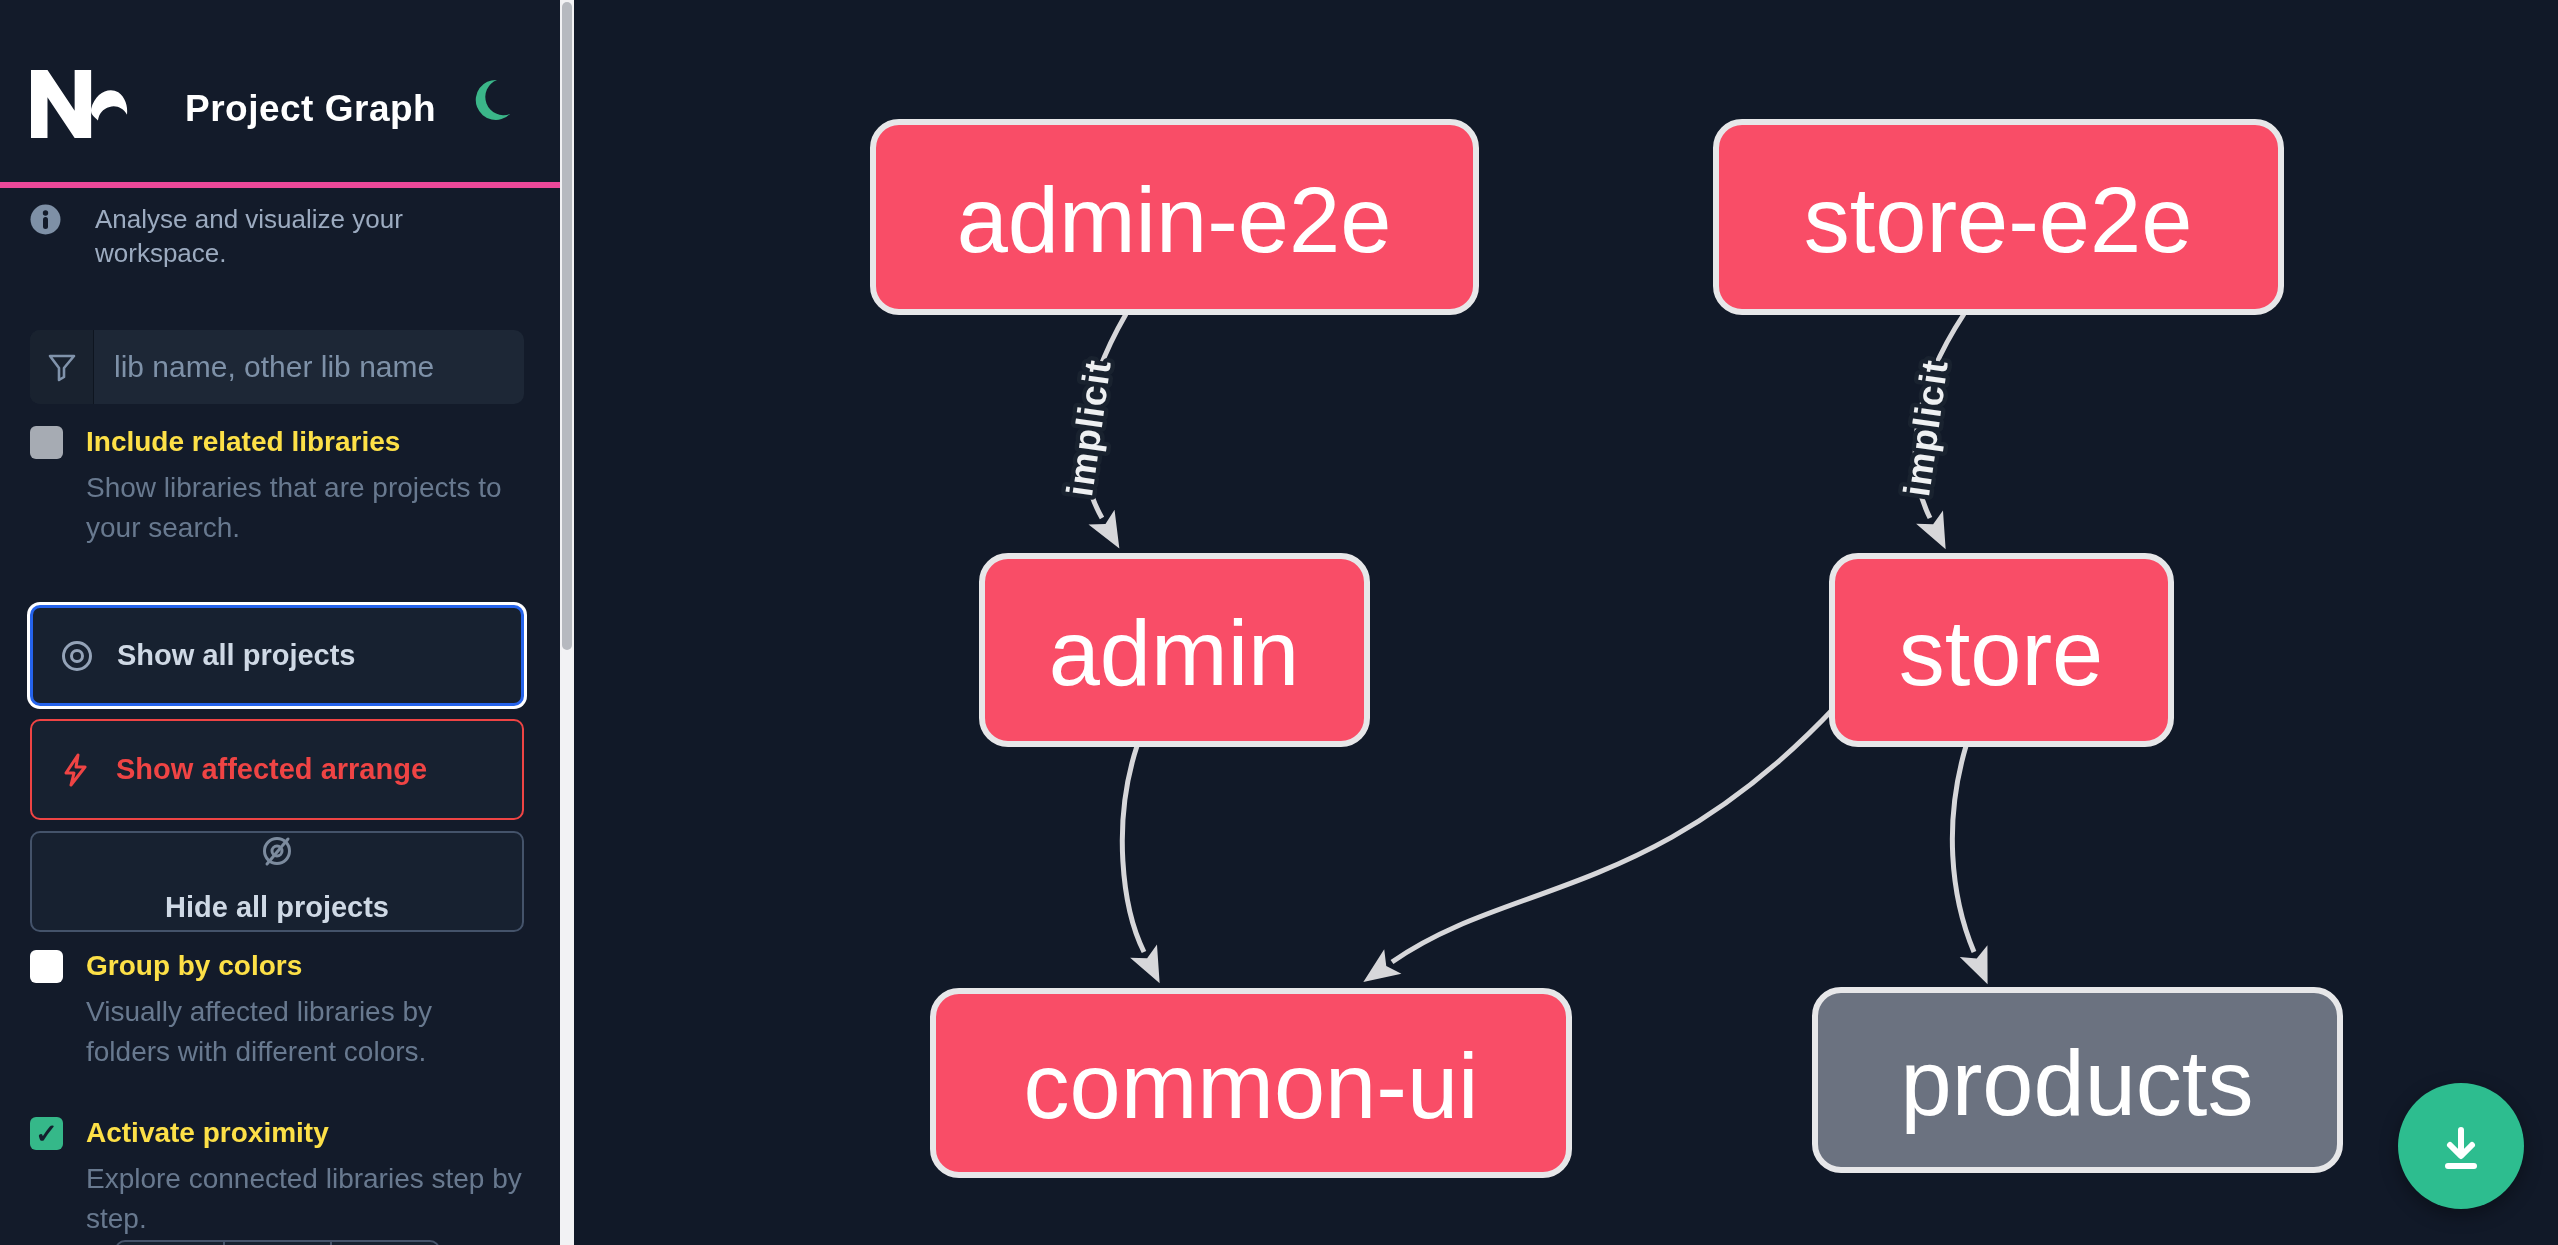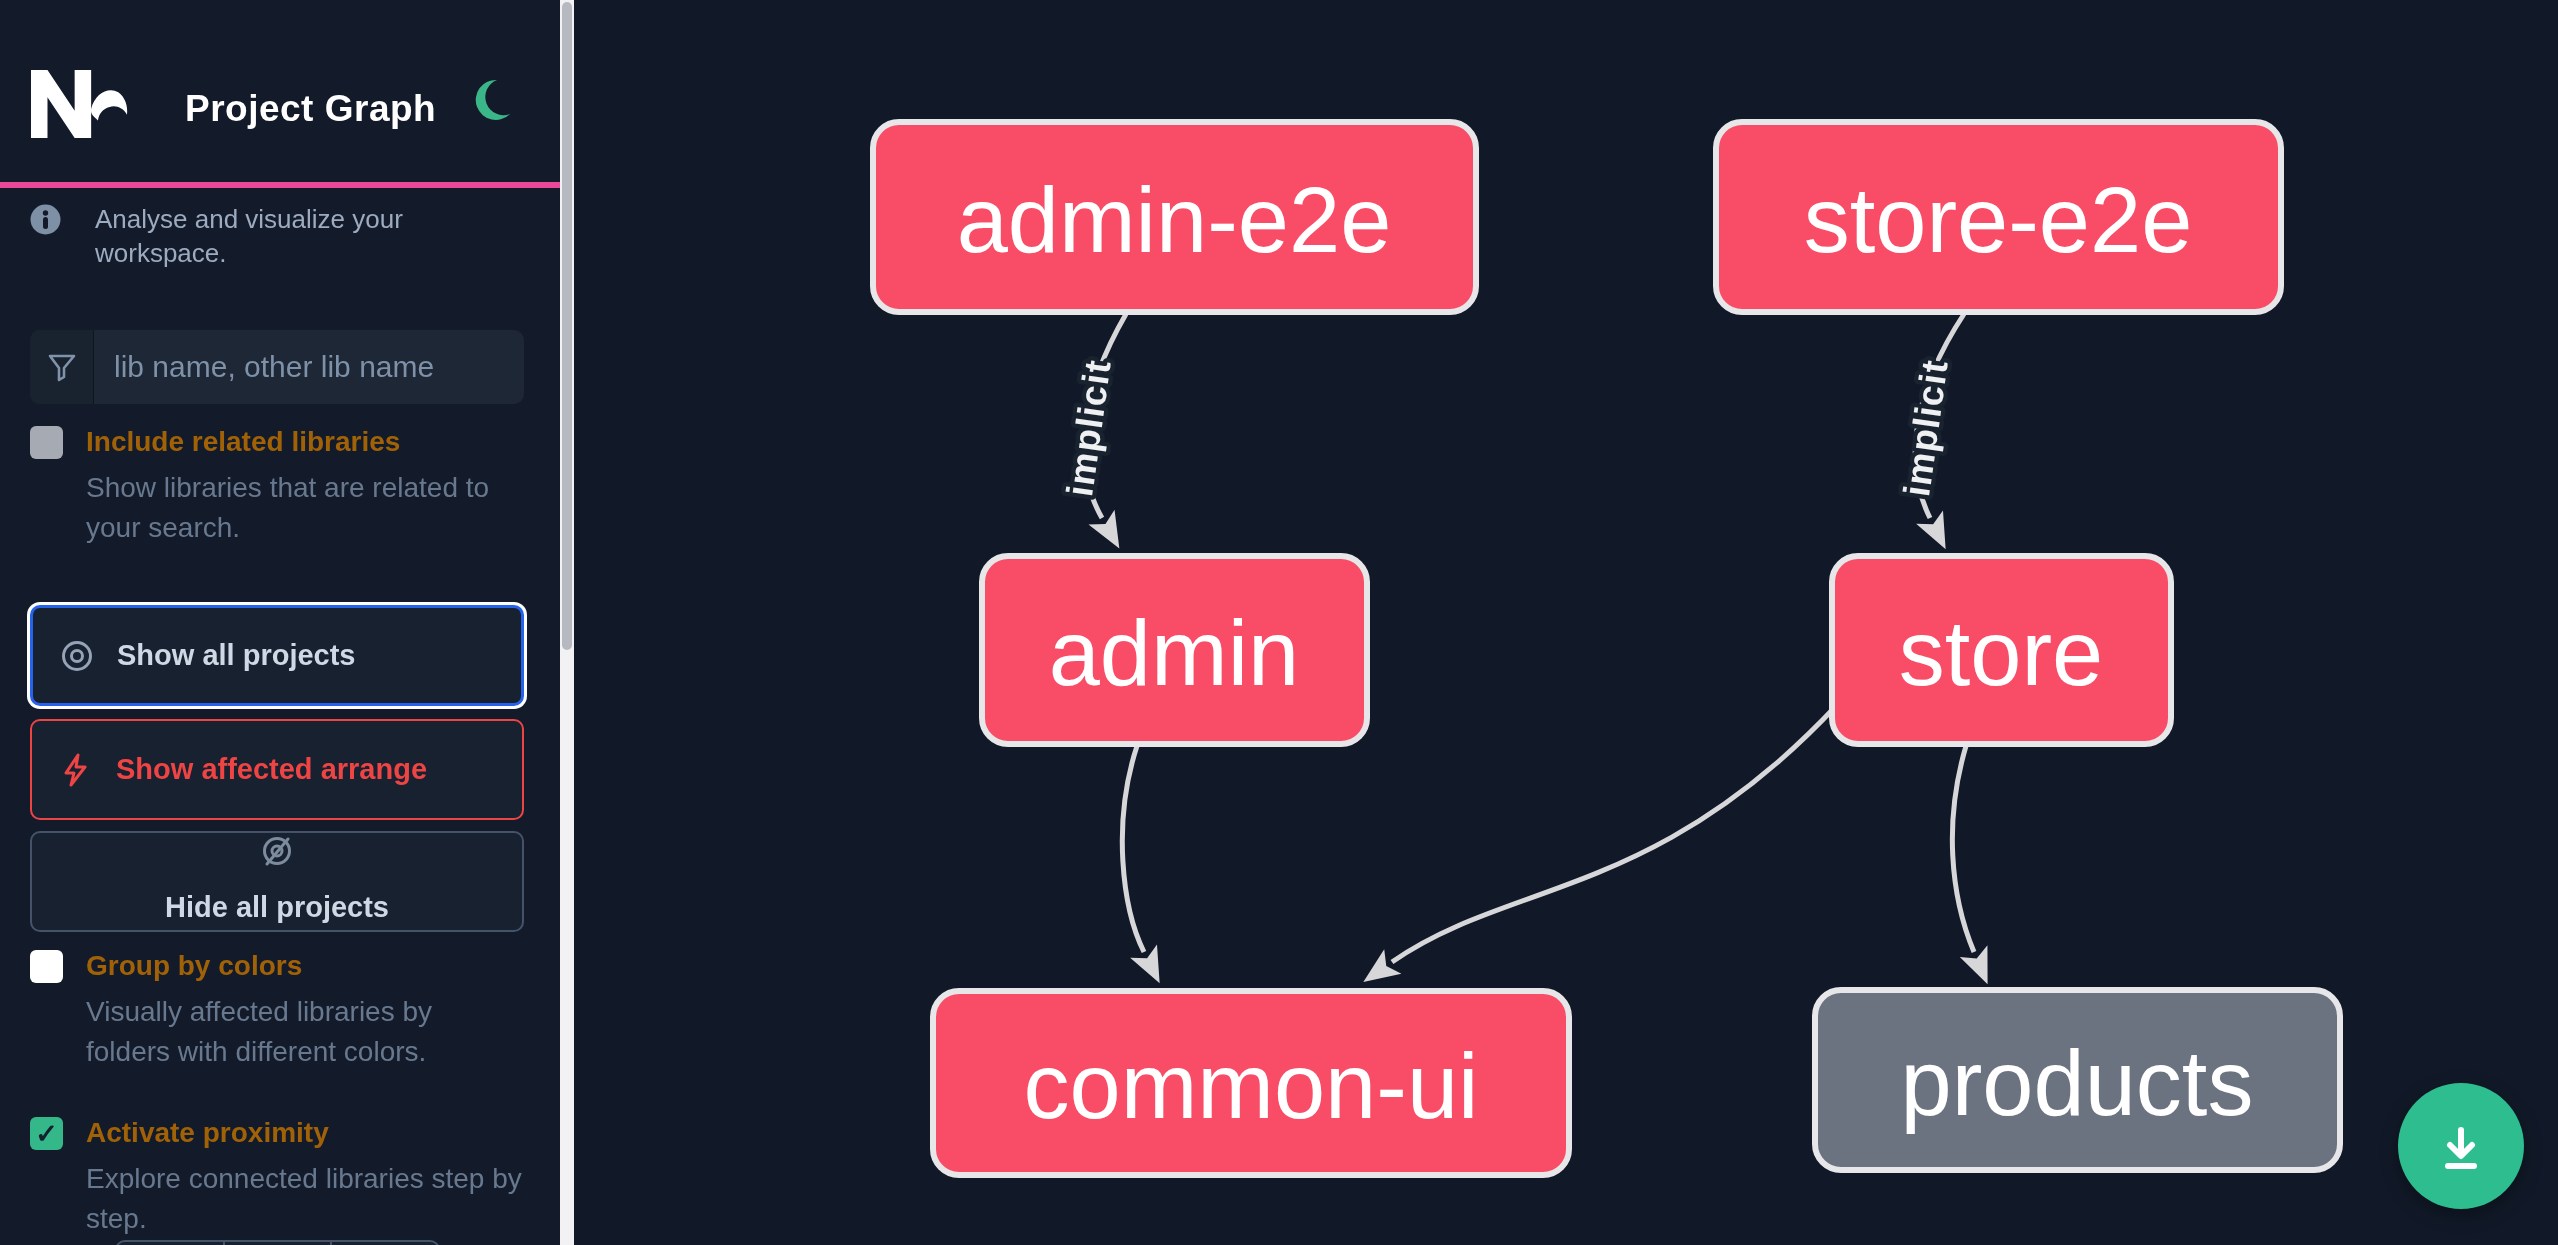--- a/index.html
+++ b/index.html
@@ -47,21 +47,21 @@
   }
   .search input::placeholder{ color:#7e91a8; opacity:1; }
   .opt{ position:absolute; left:30px; display:grid; grid-template-columns:56px 1fr; }
   .opt .box{
     width:33px; height:33px; border-radius:6px; margin-top:2px;
   }
   .box.gray{ background:#a6abb3; }
   .box.white{ background:#ffffff; }
   .box.green{ background:#35b889; color:#14202e; font-size:27px; font-weight:700;
     display:flex; align-items:center; justify-content:center; }
-  .opt .lbl{ font-size:28px; font-weight:600; color:#a16207; line-height:36px; }
+  .opt .lbl{ font-size:28px; font-weight:600; color:#fde047; line-height:36px; }
   .opt .desc{ grid-column:2; font-size:28px; color:#68798f; line-height:40px; margin-top:8px; }
   .opt-include{ top:424px; width:500px; }
   .opt-include .desc{ width:462px; }
   .opt-group{ top:948px; width:470px; }
   .opt-group .desc{ width:432px; }
   .opt-prox{ top:1115px; width:500px; }
   .opt-prox .desc{ width:472px; }
   .sb-btn{
     position:absolute; left:30px; width:494px; height:101px;
     background:#172130; border-radius:10px; display:flex; align-items:center;
@@ -150,21 +150,21 @@
         <svg width="32" height="32" viewBox="0 0 32 32">
           <path d="M4 5 H28 L18 17 V26 L13 29 V17 Z" fill="none" stroke="#8093ab" stroke-width="2.6" stroke-linejoin="round"></path>
         </svg>
       </div>
       <input type="text" placeholder="lib name, other lib name" style="">
     </div>
 
     <div class="opt opt-include">
       <div class="box gray"></div>
       <div class="lbl">Include related libraries</div>
-      <div class="desc">Show libraries that are related to your search.</div>
+      <div class="desc">Show libraries that are projects to your search.</div>
     </div>
 
     <button class="sb-btn btn-show-all">
       <svg width="36" height="36" viewBox="0 0 36 36">
         <circle cx="18" cy="18" r="13.5" fill="none" stroke="#94a3b8" stroke-width="3"></circle>
         <circle cx="18" cy="18" r="5.5" fill="none" stroke="#94a3b8" stroke-width="3"></circle>
       </svg>
       <span>Show all projects</span>
     </button>
 

